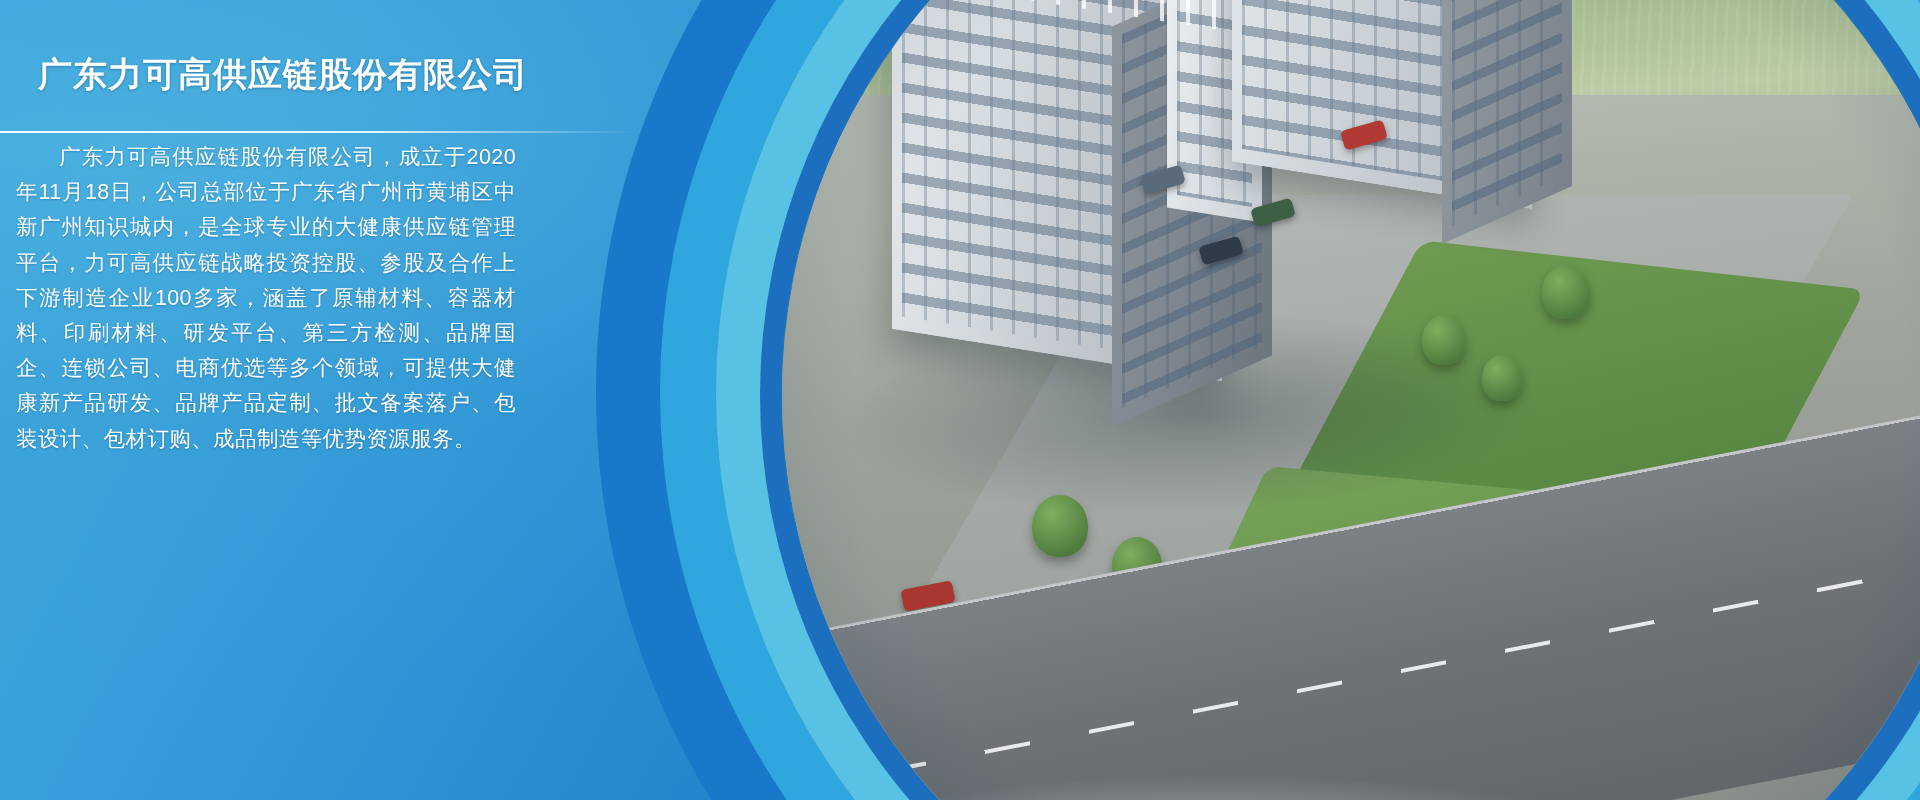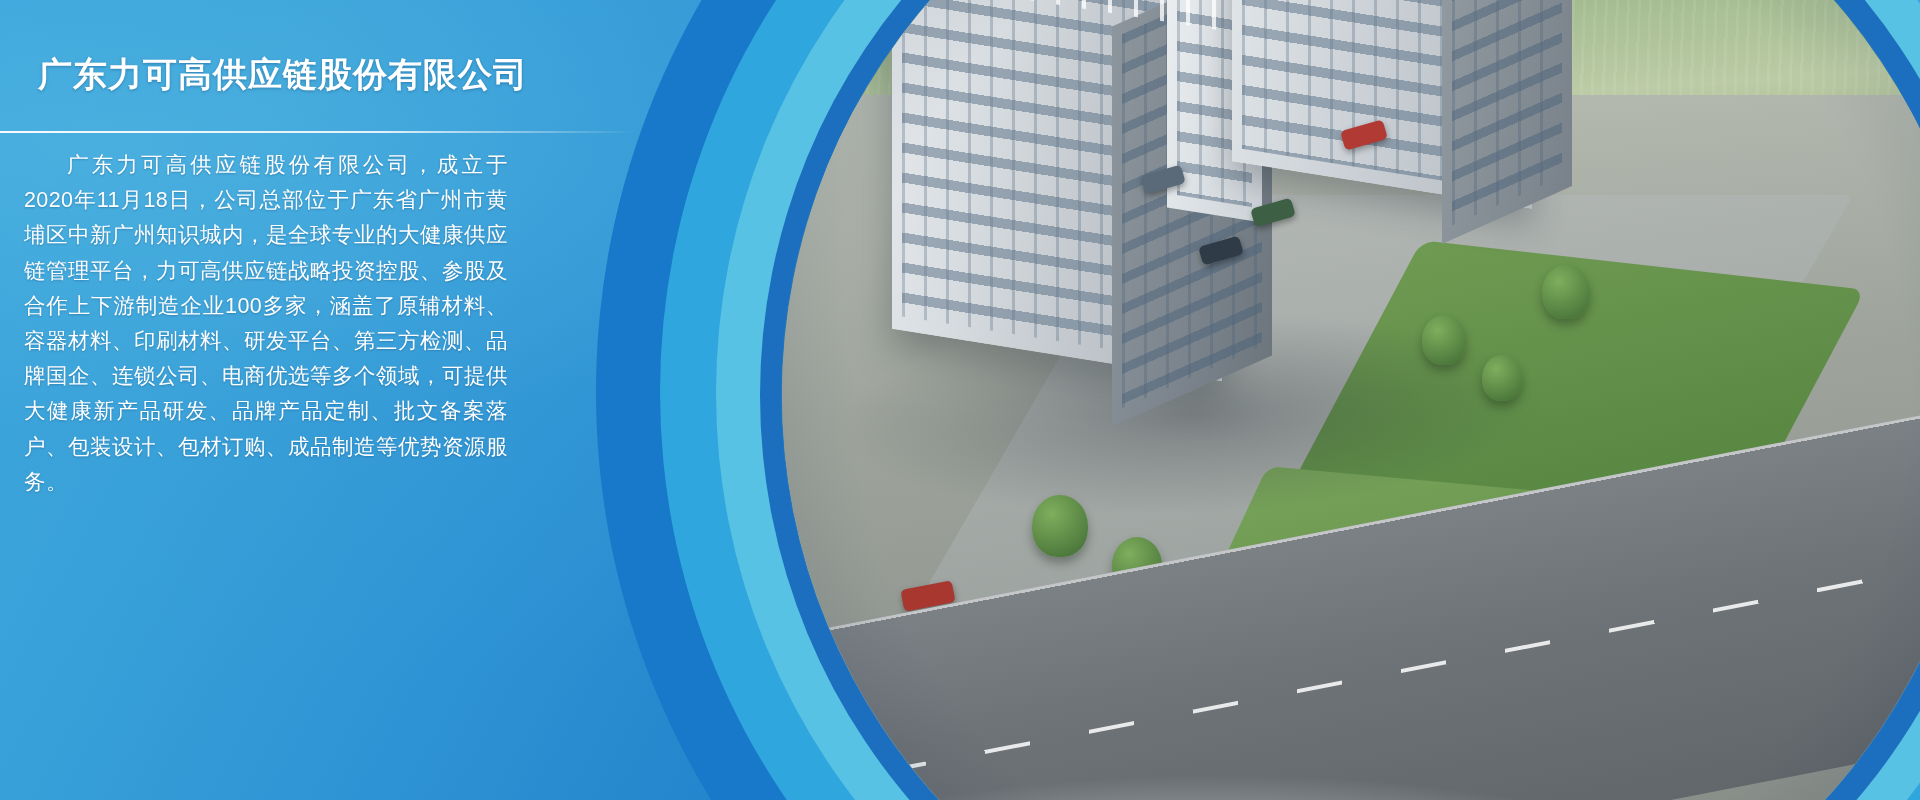--- a/index.html
+++ b/index.html
@@ -210,21 +210,21 @@
   }
   .body{
     position:absolute;left:16px;top:140px;width:500px;
     color:#ffffff;
     font-size:21.5px;
     line-height:35.2px;
     letter-spacing:.4px;
     text-align:justify;
     text-shadow:0 1px 2px rgba(10,50,90,.30);
   }
-  .body p{margin:8px;}
+  .body p{margin:0;}
   .body p.indent{text-indent:2em;}
 </style>
 </head>
 <body>
 
 <div id="stage">
 
   <div class="bg-base"></div>
   <div class="bg-tint"></div>
 

